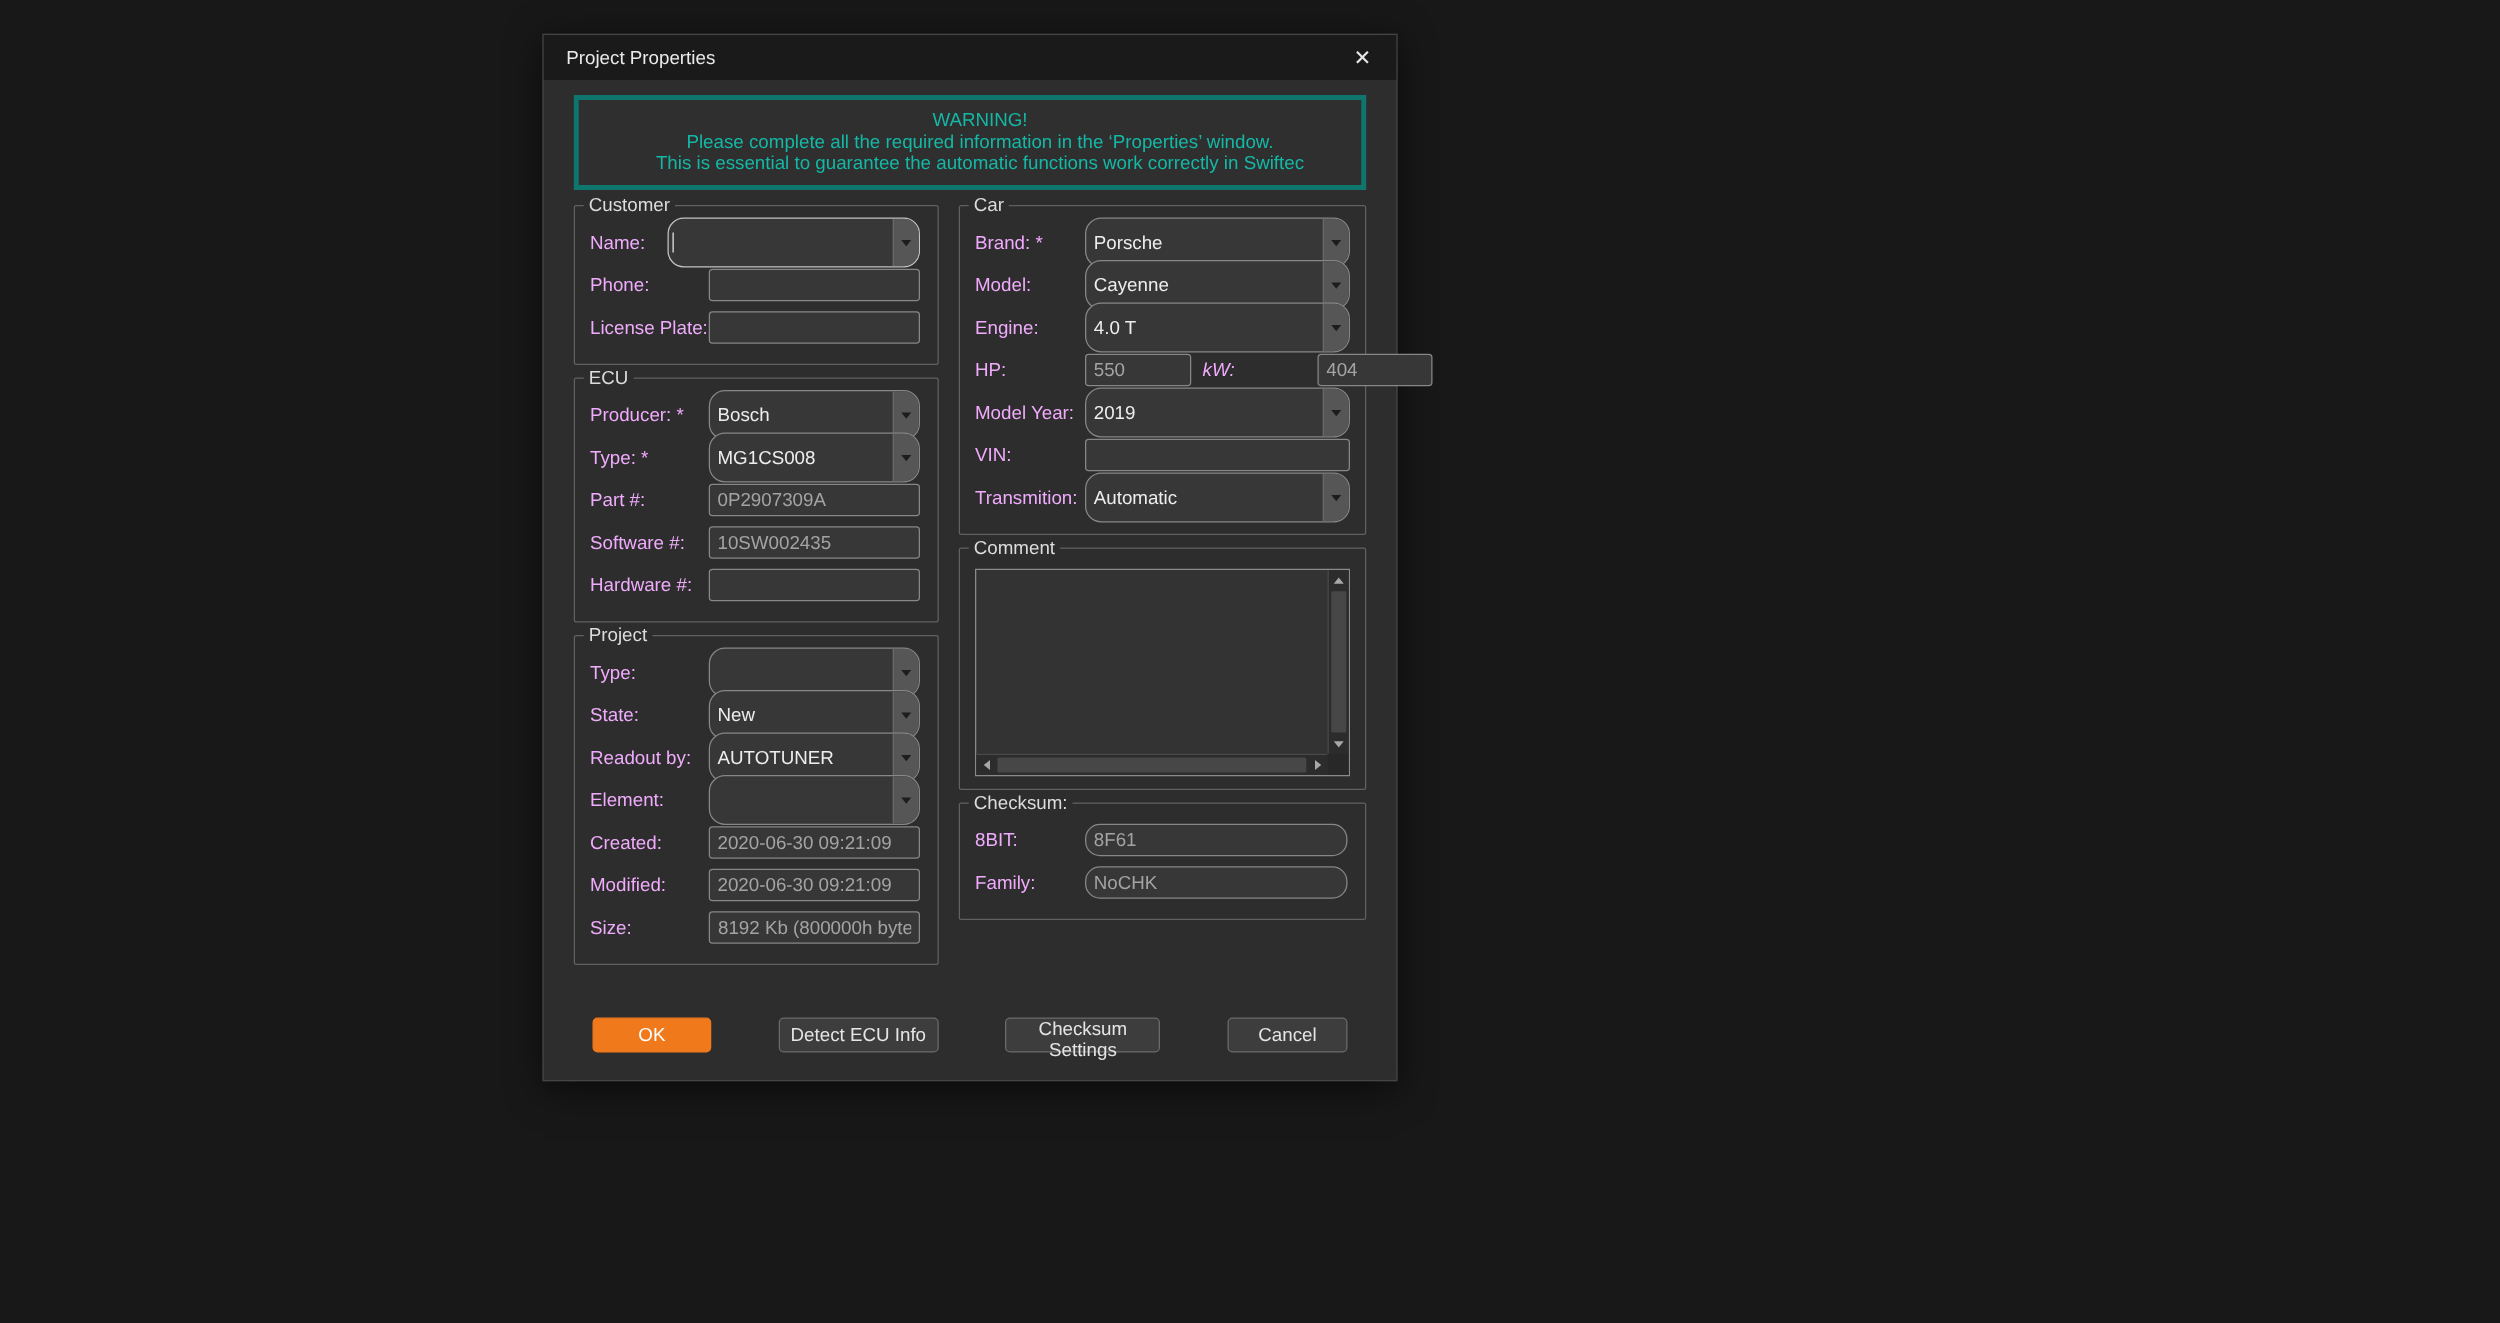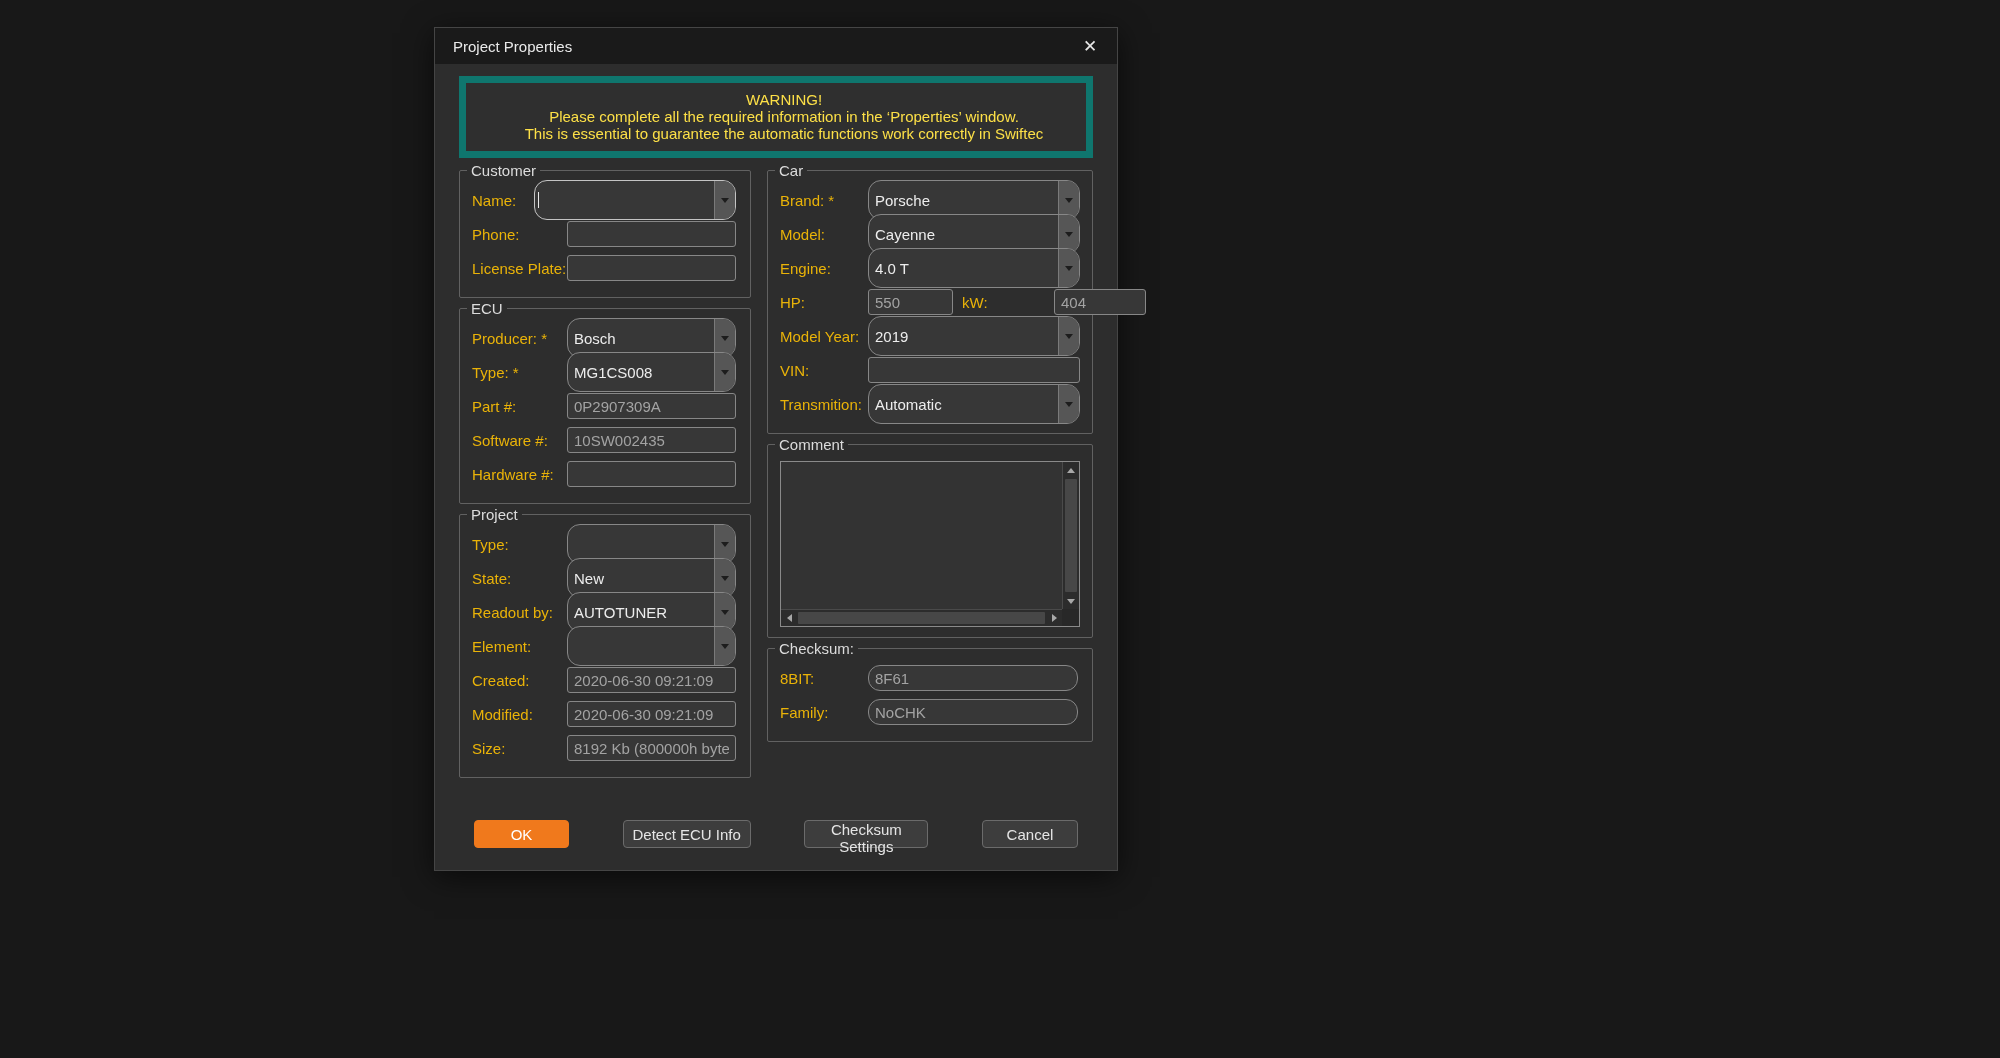--- a/index.html
+++ b/index.html
@@ -20,42 +20,42 @@
     padding:0 12px 0 18px;
   }
   .titlebar .title { flex:1; color:#eaeaea; font-size:15px; }
   .close-btn {
     width:30px; height:30px; display:flex; align-items:center; justify-content:center;
     color:#e6e6e6; font-size:17px; cursor:pointer; line-height:1;
   }
   .content { padding:12px 24px 16px 24px; }
 
   .warning {
-    border:7px solid #0f766e; background:#2f2f2f; text-align:center;
-    padding:8px 8px 9px 24px; line-height:17px; margin-bottom:12px; color:#fde047;
+    border:4px solid #0f766e; background:#2f2f2f; text-align:center;
+    padding:8px 8px 9px 24px; line-height:17px; margin-bottom:12px; color:#14b8a6;
   }
 
   .columns { display:flex; gap:16px; }
   .col-left  { width:292px; flex:none; }
   .col-right { width:326px; flex:none; }
 
   .group {
     position:relative; border:1px solid #616161; border-radius:2px;
     padding:16px 12px 8px 12px; margin-bottom:10px;
   }
   .legend {
     position:absolute; top:-9px; left:7px; background:#2d2d2d;
     padding:0 4px; color:#dcdcdc;
   }
 
   .row { display:flex; align-items:center; height:26px; margin-bottom:8px; }
-  .lbl { width:95px; flex:none; color:#eab308; white-space:nowrap; }
+  .lbl { width:95px; flex:none; color:#f0abfc; white-space:nowrap; }
   .col-right .lbl { width:88px; }
   .lbl-narrow { width:62px; }
-  .kw-lbl { width:auto; margin:0 4px 0 9px; }
+  .kw-lbl { width:auto; margin:0 4px 0 9px;font-style:italic; }
 
   .tinput {
     height:26px; background:#373737; border:1px solid #878787; border-radius:3px;
     color:#a3a3a3; padding:0 6px; font:inherit; outline:none;
   }
   .w169 { width:169px; } .w202 { width:202px; } .w212 { width:212px; }
   .w210 { width:210px;border-radius:12px; } .w85 { width:85px; }  .w92 { width:92px; }
 
   .combo {
     height:40px; background:#373737; border:1px solid #878787; border-radius:13px;

